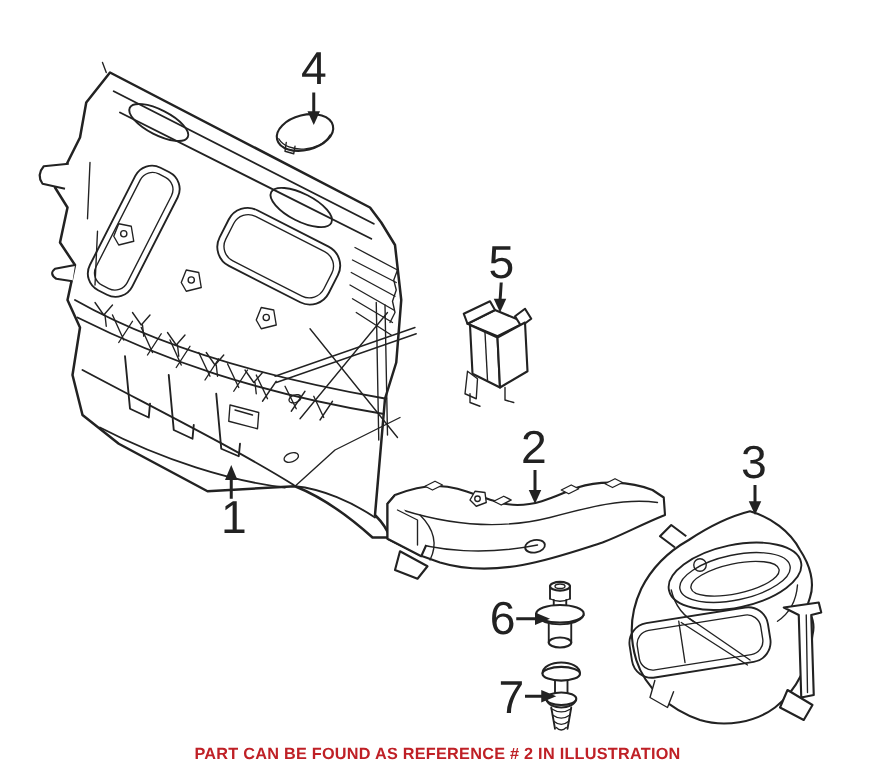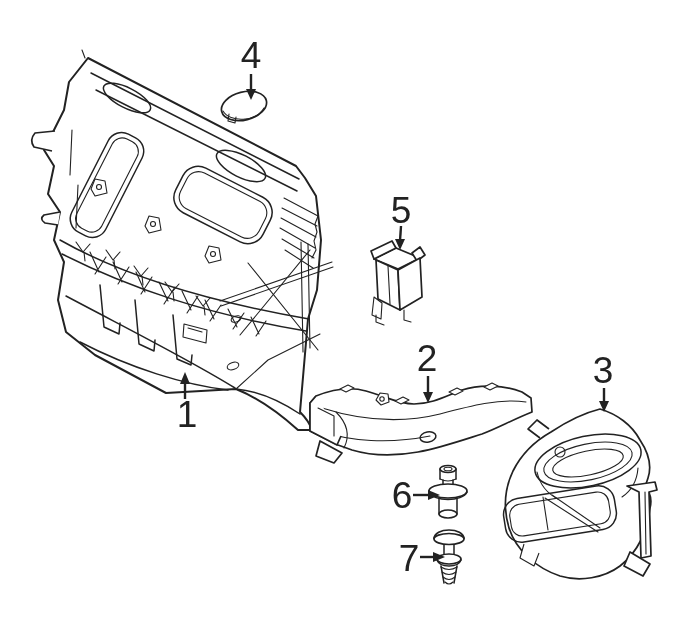--- a/index.html
+++ b/index.html
@@ -245,13 +245,14 @@
   </svg>
 
   <div class="num" style="left:187px;top:414px">1</div>
   <div class="num" style="left:427px;top:358px">2</div>
   <div class="num" style="left:603px;top:370px">3</div>
   <div class="num" style="left:251px;top:55px">4</div>
   <div class="num" style="left:401px;top:210px">5</div>
   <div class="num" style="left:402px;top:495px">6</div>
   <div class="num" style="left:409px;top:558px">7</div>
 
+  <div class="caption">PART CAN BE FOUND AS REFERENCE # 2 IN ILLUSTRATION</div>
 </div>
 
 </body></html>

